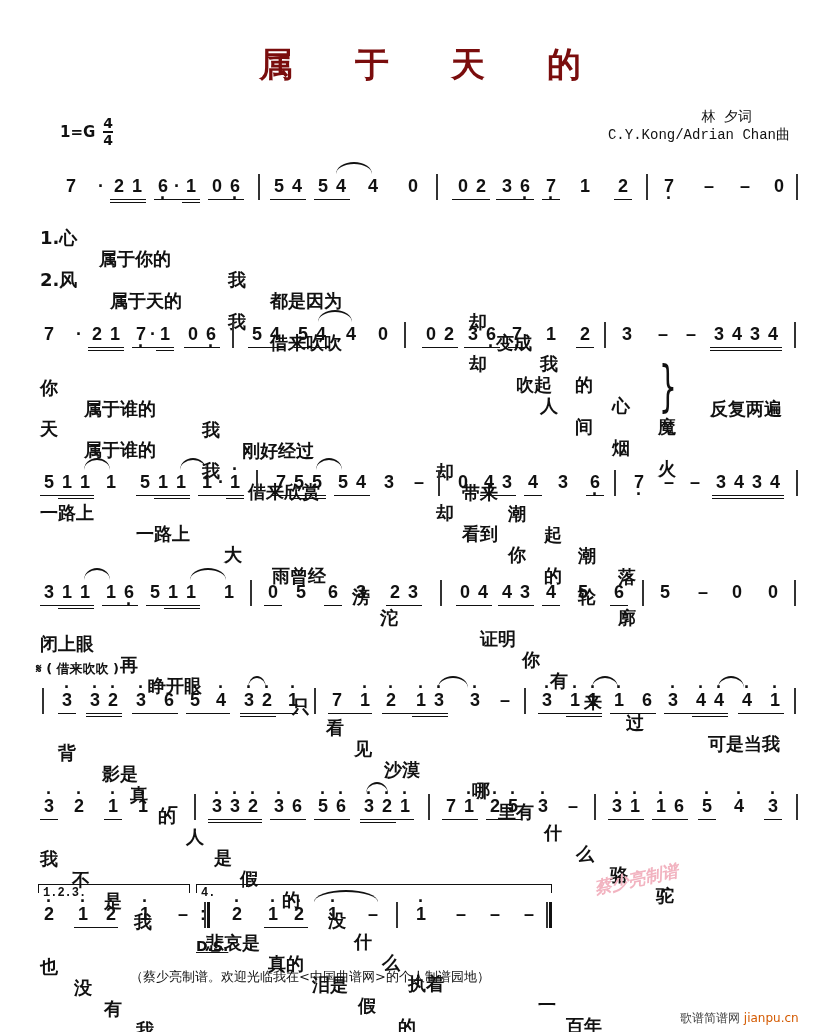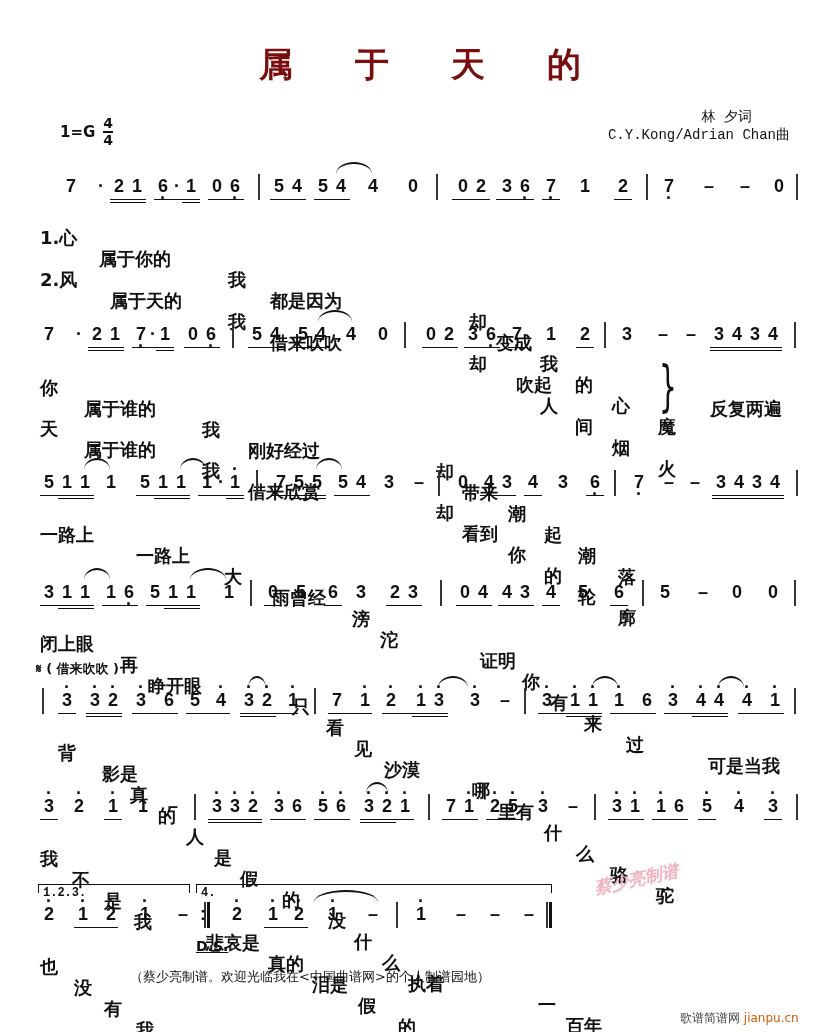--- a/index.html
+++ b/index.html
@@ -170,21 +170,21 @@
     <span class="note" style="left:748px">3</span>
     <span class="note" style="left:766px">4</span>
   <span class="ul1" style="left:710px;width:72px"></span>
     <span class="ul2" style="left:710px;width:72px"></span>
   <span class="bar" style="left:794px"></span>
 </div>
 <div class="lyrics" style="top:355px">
   <span style="left:40px">你</span>
   <span style="left:84px">属于谁的</span>
   <span style="left:202px">我</span>
-  <span style="left:248px">刚好经过</span>
+  <span style="left:242px">刚好经过</span>
   <span style="left:436px">却</span>
   <span style="left:462px">带来</span>
   <span style="left:508px">潮</span>
   <span style="left:544px">起</span>
   <span style="left:578px">潮</span>
   <span style="left:618px">落</span>
 </div>
 <div class="lyrics" style="top:396px">
   <span style="left:40px">天</span>
   <span style="left:84px">属于谁的</span>
@@ -248,21 +248,21 @@
     <span class="note" style="left:662px">–</span>
     <span class="note" style="left:688px">–</span>
   <span class="note" style="left:714px">3</span>
     <span class="note" style="left:732px">4</span>
     <span class="note" style="left:750px">3</span>
     <span class="note" style="left:768px">4</span>
   <span class="ul1" style="left:712px;width:72px"></span>
     <span class="ul2" style="left:712px;width:72px"></span>
   <span class="bar" style="left:796px"></span>
 </div>
-<div class="lyrics" style="top:502px">
+<div class="lyrics" style="top:480px">
   <span style="left:40px">一路上</span>
   <span style="left:136px">一路上</span>
   <span style="left:224px">大</span>
   <span style="left:272px">雨曾经</span>
   <span style="left:352px">滂</span>
   <span style="left:380px">沱</span>
   <span style="left:480px">证明</span>
   <span style="left:522px">你</span>
   <span style="left:550px">有</span>
   <span style="left:584px">来</span>

